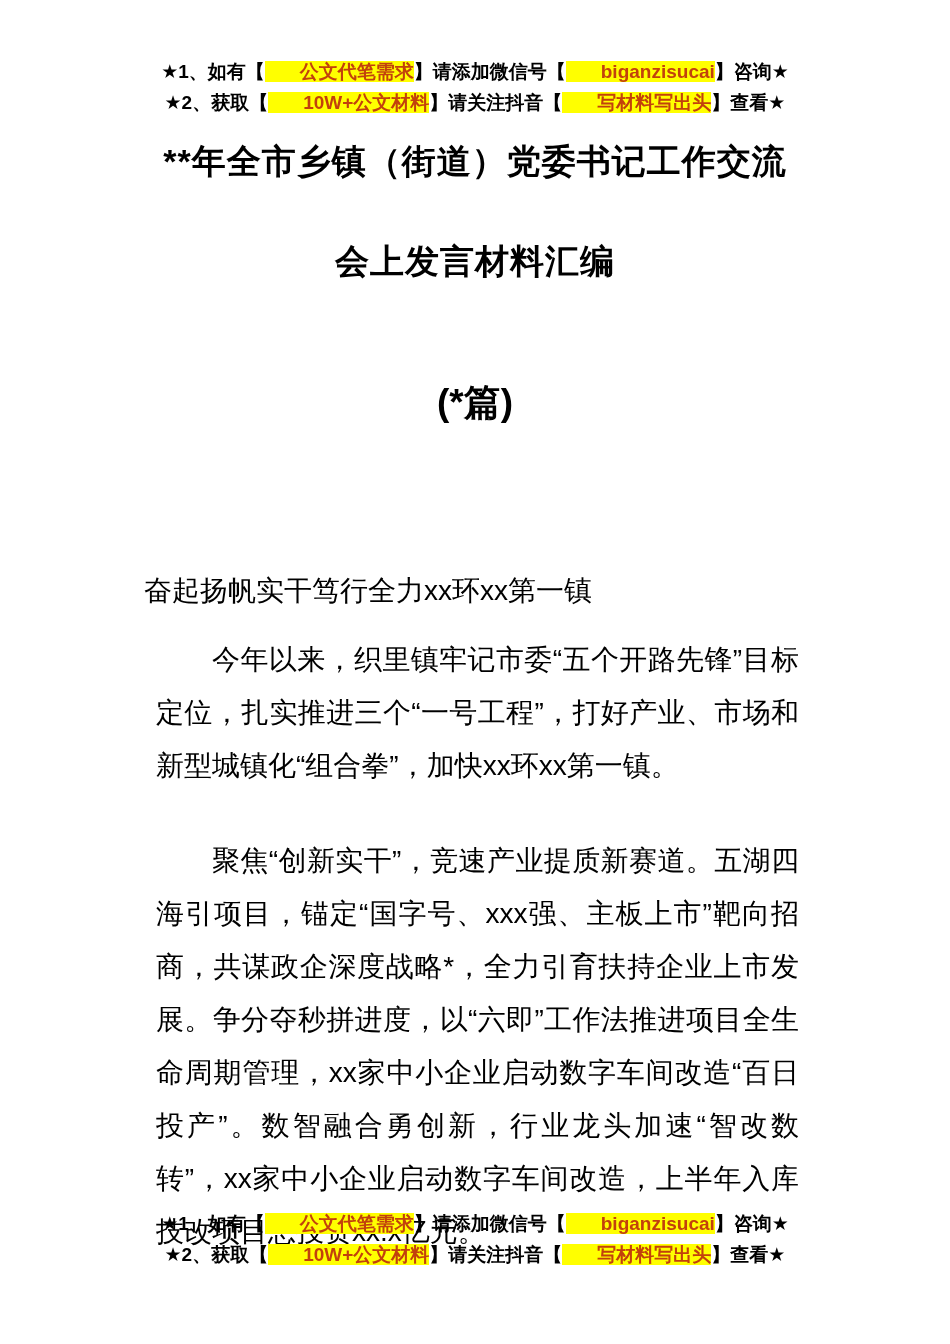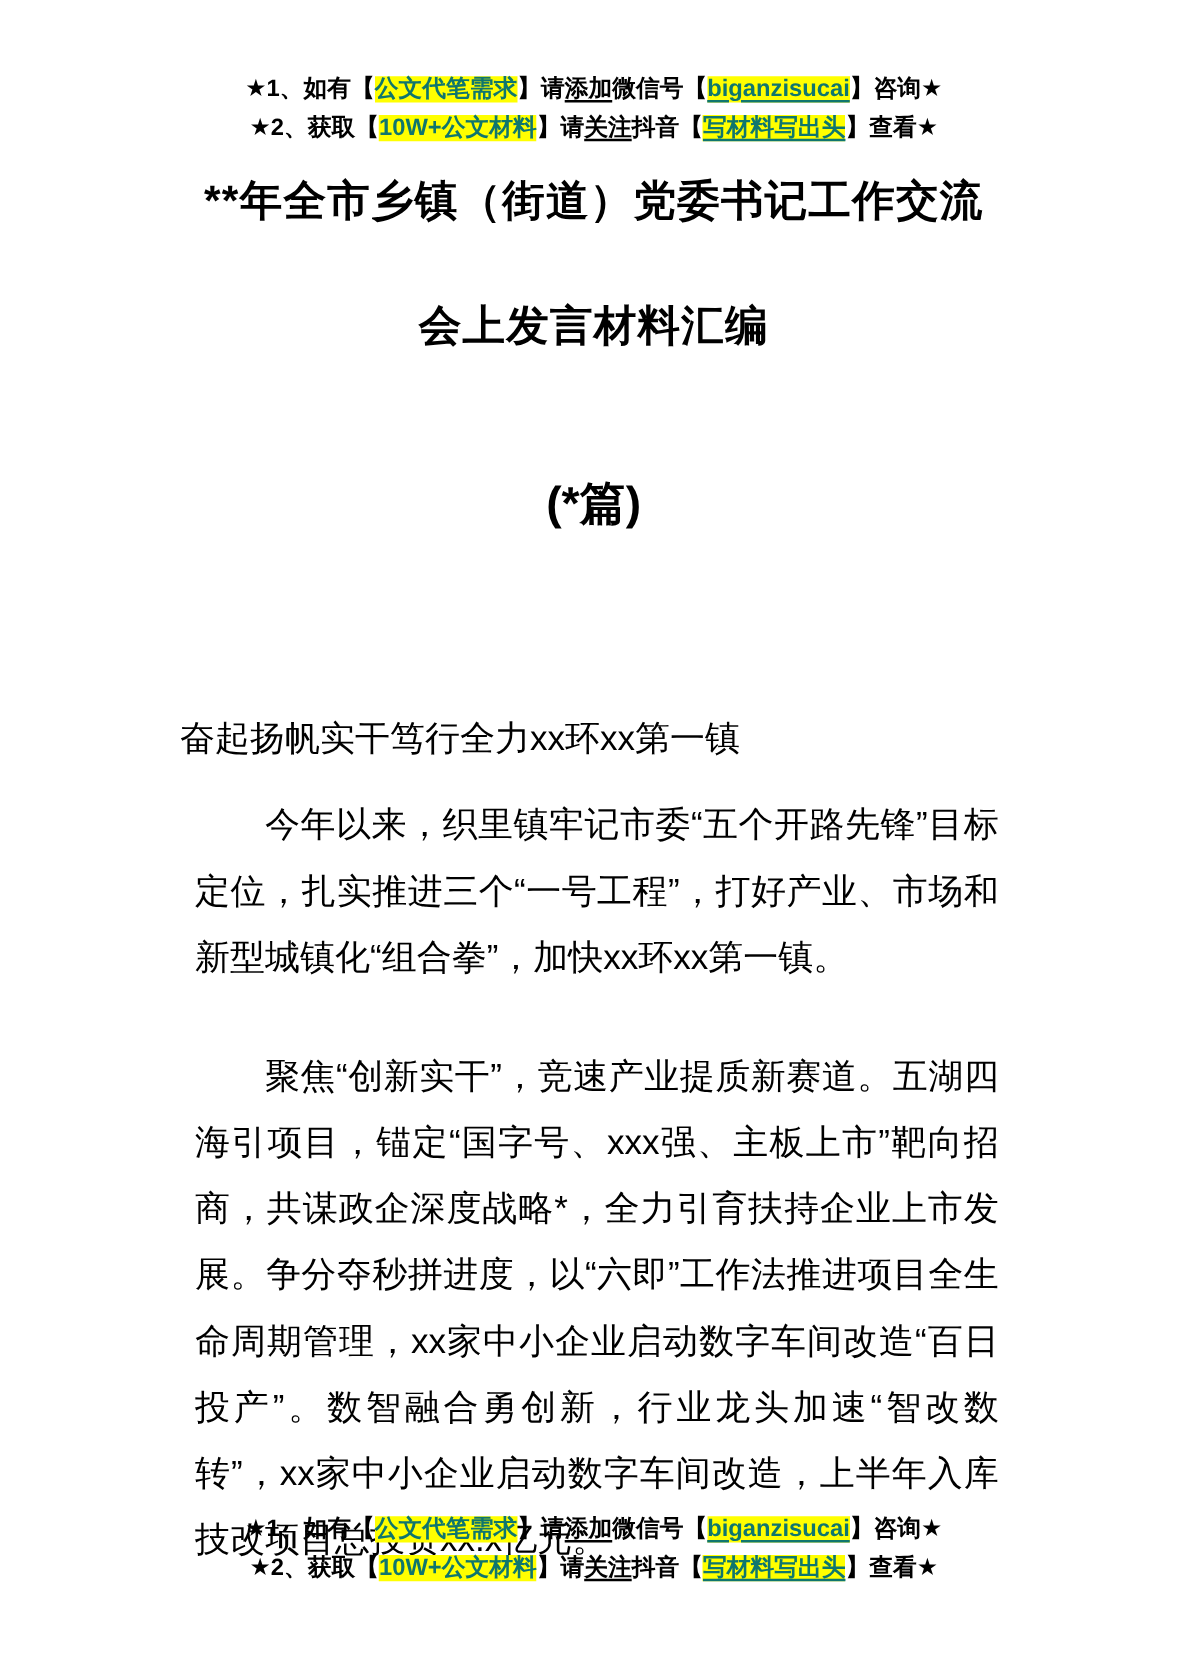--- a/index.html
+++ b/index.html
@@ -27,23 +27,22 @@
     white-space: nowrap;
   }
   .promo-header { padding-top: 56px; }
   .promo-footer {
     position: absolute;
     left: 0;
     right: 0;
     top: 1208px;
   }
   .hl { background: #ffff00; }
-  .red { color: #0f766e; }
+  .red { color: #c2410c; padding-left: 35px; }
   .u {
-    text-decoration: underline;
     text-decoration-thickness: 2px;
     text-underline-offset: 3px;
   }
   
   .title-line1 {
     margin-top: 20px;
     text-align: center;
     font-size: 34px;
     font-weight: bold;
     line-height: 46px;

